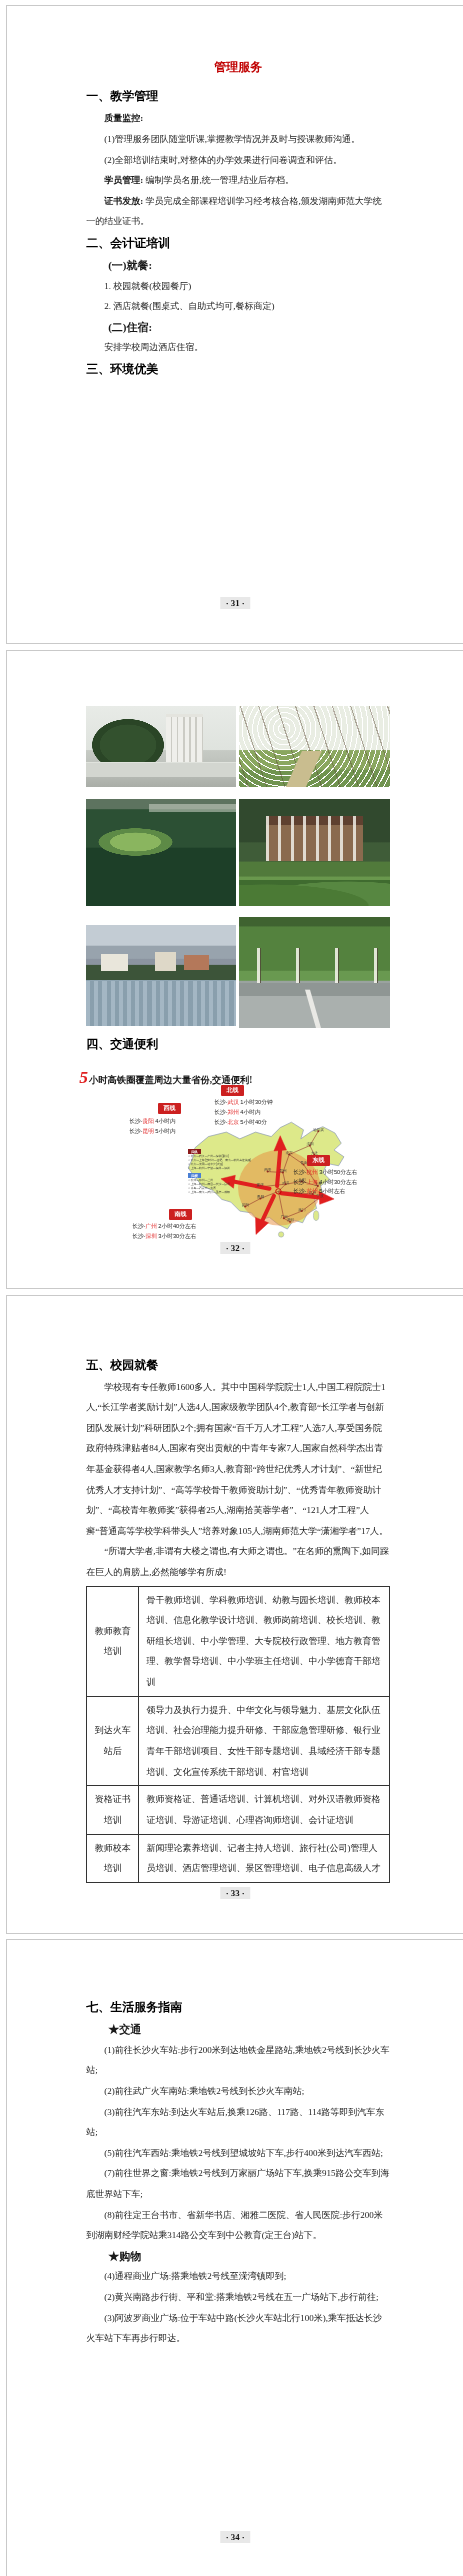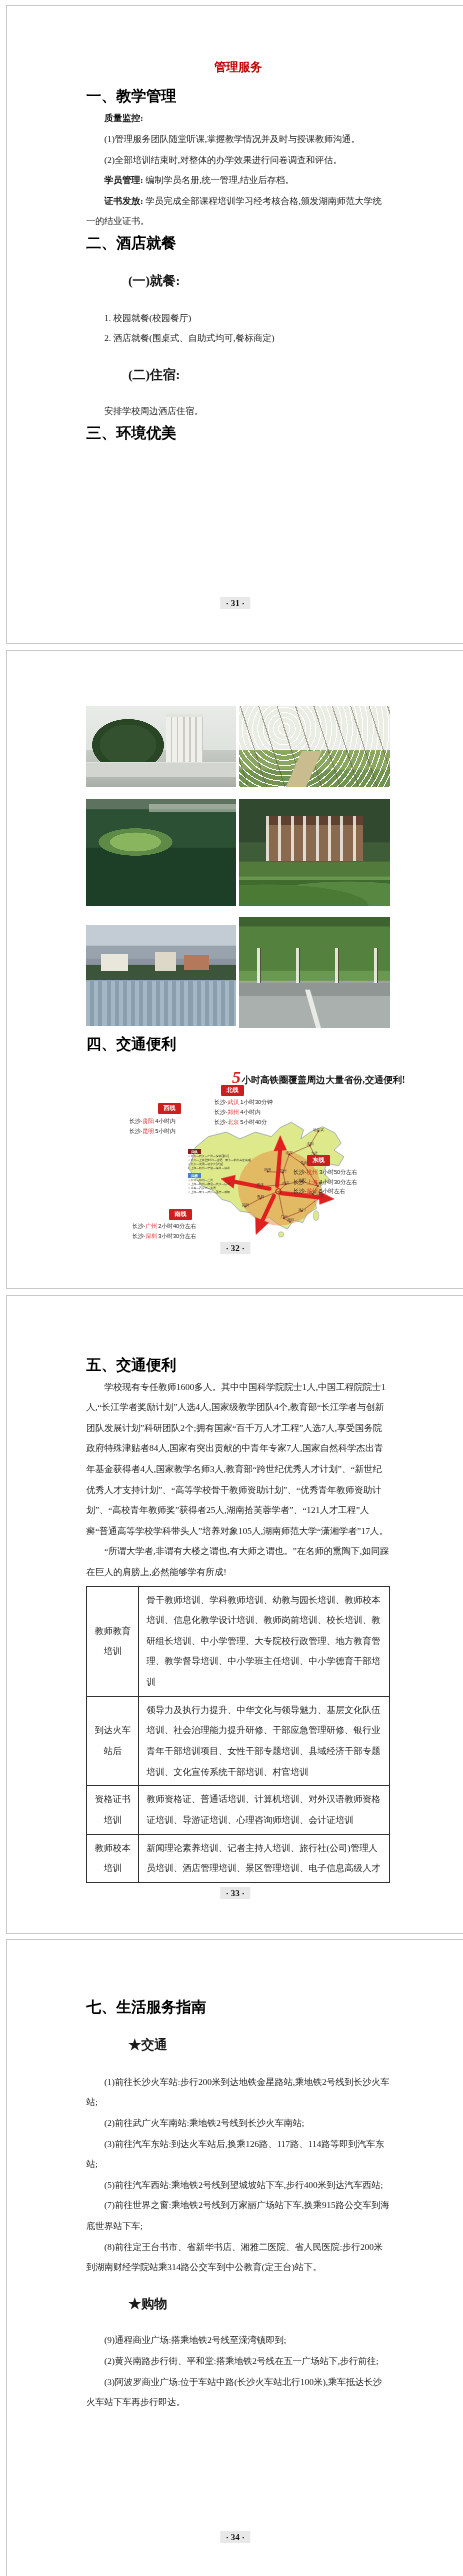--- a/index.html
+++ b/index.html
@@ -1,22 +1,22 @@
 <!DOCTYPE html>
 <html style="font-size:8.2px"><head>
 <meta charset="utf-8">
 <style>
   html,body{margin:0;padding:0;background:#ffffff;}
   body{width:464px;overflow:hidden;font-family:"Liberation Serif","DejaVu Serif",serif;color:#1a1a1a;}
   .page{position:relative;width:503px;height:639px;margin:0 0 5.7px 6.2px;border:0.5px solid #c9c9c9;background:#fff;box-sizing:border-box;}
   .page:first-of-type{margin-top:5.2px;}
   .content{position:absolute;left:79px;top:0;width:304px;}
   .doc-title{font-size:12px;font-weight:bold;color:#c00000;text-align:center;margin:53px 0 9.3px 0;}
-  .h-sec{font-size:15px;font-weight:bold;color:#000;line-height:23px;margin:0;}
-  .h-sub{font-size:13px;font-weight:bold;line-height:20.6px;margin:16px;text-indent:2em;}
+  .h-sec{font-size:12px;font-weight:bold;color:#000;line-height:23px;margin:0;}
+  .h-sub{font-size:11px;font-weight:bold;line-height:20.6px;margin:0;text-indent:2em;}
   p.body{font-size:9px;line-height:20.6px;margin:0;text-indent:2em;}
   p.body .lbl{font-weight:bold;}
   .pnum{position:absolute;left:228px;transform:translateX(-50%);bottom:34px;background:#e8e8e8;color:#111;font-weight:bold;font-size:8.8px;padding:1px 5.2px;white-space:nowrap;}
   
   .ph{position:absolute;overflow:hidden;background:#ddd;}
   .ph>div{position:absolute;}
   .p1{background:linear-gradient(180deg,#e8ebe7 0%,#dfe3de 54%,#c6cac4 55%,#b7bbb5 84%,#a9ada7 100%);}
   .p1 .tree{left:4%;top:16%;width:48%;height:64%;background:radial-gradient(ellipse at 50% 50%,#33512e 0 55%,#2a4526 56% 70%,transparent 71%);}
   .p1 .mon{left:53%;top:10%;width:25%;height:56%;background:repeating-linear-gradient(90deg,#efefeb 0 4.6px,#cbcbc4 4.6px 6.2px);border-top:3.1px solid #e4e4de;}
   .p1 .wall{left:0;bottom:12%;width:100%;height:17%;background:#d3d6d0;border-top:1px solid #e0e3dd;}
@@ -31,21 +31,21 @@
   .p5{background:linear-gradient(180deg,#c3ccd4 0 20%,#98a3ad 21% 33%,#8b94a0 34% 39%,#3c5439 40% 54%,#93a9b9 55% 100%);}
   .p5 .b1{left:10%;top:29%;width:18%;height:17%;background:#e9e6db;}
   .p5 .b2{left:46%;top:27%;width:14%;height:19%;background:#ded8c8;}
   .p5 .b3{left:65%;top:30%;width:17%;height:15%;background:#b4785a;}
   .p5 .refl{left:0;bottom:0;width:100%;height:44%;background:repeating-linear-gradient(90deg,rgba(255,255,255,.16) 0 4.1px,rgba(20,40,30,.08) 4.1px 8.2px);}
   .p6{background:linear-gradient(180deg,#3f6330 0 8%,#54823e 9% 48%,#699950 49% 57%,#9aa39f 58% 100%);}
   .p6 .trunks{left:0;top:28%;width:100%;height:32%;background:repeating-linear-gradient(90deg,transparent 0 18.5px,rgba(248,246,238,.85) 18.5px 20.6px,rgba(80,70,55,.8) 20.6px 22px,transparent 22px 39px);}
   .p6 .road{left:0;bottom:0;width:100%;height:40%;background:linear-gradient(180deg,#8f9694 0 28%,#aab0ae 29% 100%);}
   .p6 .lane{left:47%;bottom:0;width:3%;height:38%;background:linear-gradient(180deg,transparent 0 8%,#e9e9e5 9% 100%);transform:skewX(16deg);}
   
-  .tagline{position:absolute;left:94px;top:416px;width:304px;text-align:right;font-weight:bold;font-size:9.3px;}
+  .tagline{position:absolute;left:72px;top:416px;width:304px;text-align:left;font-weight:bold;font-size:9.3px;}
   .tagline .big5{font-size:17.5px;color:#e02020;font-style:italic;font-weight:bold;margin-right:1px;}
   .map-fig{position:absolute;left:79px;top:434px;width:304px;height:170px;}
   .map-svg{position:absolute;left:82px;top:20.6px;width:193px;height:135px;}
   .badge{position:absolute;background:#cc2020;color:#fff;font-size:6px;font-weight:bold;padding:1px 5.2px;border-radius:1px;font-family:"Liberation Sans","DejaVu Sans",sans-serif;}
   .dlist{position:absolute;font-size:5.7px;line-height:9.8px;color:#222;font-family:"Liberation Sans","DejaVu Sans",sans-serif;white-space:nowrap;}
   .dlist .rc{color:#e02020;}
   .dlist .tm{margin-left:1.5px;}
   .map-cities{position:absolute;left:82px;top:20.6px;width:193px;height:135px;pointer-events:none;}
   .map-cities .city{position:absolute;font-size:3.6px;color:#3a3a3a;transform:translate(-50%,-110%);font-family:"Liberation Sans","DejaVu Sans",sans-serif;white-space:nowrap;}
   .legend{position:absolute;width:62px;font-family:"Liberation Sans","DejaVu Sans",sans-serif;}
@@ -64,21 +64,21 @@
 
 <div class="page">
   <div class="content">
     <div class="doc-title">管理服务</div>
     <div class="h-sec">一、教学管理</div>
     <p class="body"><span class="lbl">质量监控:</span></p>
     <p class="body">(1)管理服务团队随堂听课,掌握教学情况并及时与授课教师沟通。</p>
     <p class="body">(2)全部培训结束时,对整体的办学效果进行问卷调查和评估。</p>
     <p class="body"><span class="lbl">学员管理:</span> <span>编制学员名册,统一管理,结业后存档。</span></p>
     <p class="body"><span class="lbl">证书发放:</span> <span>学员完成全部课程培训学习经考核合格,颁发湖南师范大学统一的结业证书。</span></p>
-    <div class="h-sec">二、酒店就餐</div>
+    <div class="h-sec">二、会计证培训</div>
     <div class="h-sub">(一)就餐:</div>
     <p class="body">1. 校园就餐(校园餐厅)</p>
     <p class="body">2. 酒店就餐(围桌式、自助式均可,餐标商定)</p>
     <div class="h-sub">(二)住宿:</div>
     <p class="body">安排学校周边酒店住宿。</p>
     <div class="h-sec">三、环境优美</div>
   </div>
   <div class="pnum">· 31 ·</div>
 </div>
 
@@ -226,21 +226,21 @@
     <div class="dlist" style="left:46px;top:137px;">
       <div><span>长沙-</span><span class="rc">广州</span><span class="tm">2小时40分左右</span></div>
       <div><span>长沙-</span><span class="rc">深圳</span><span class="tm">3小时30分左右</span></div>
     </div>
   </div>
   <div class="pnum">· 32 ·</div>
 </div>
 
 <div class="page">
   <div class="content" style="top:58px;">
-    <div class="h-sec">五、交通便利</div>
+    <div class="h-sec">五、校园就餐</div>
     <p class="body">学校现有专任教师1600多人。其中中国科学院院士1人,中国工程院院士1人,“长江学者奖励计划”人选4人,国家级教学团队4个,教育部“长江学者与创新团队发展计划”科研团队2个;拥有国家“百千万人才工程”人选7人,享受国务院政府特殊津贴者84人,国家有突出贡献的中青年专家7人,国家自然科学杰出青年基金获得者4人,国家教学名师3人,教育部“跨世纪优秀人才计划”、“新世纪优秀人才支持计划”、“高等学校骨干教师资助计划”、“优秀青年教师资助计划”、“高校青年教师奖”获得者25人,湖南拾芙蓉学者”、“121人才工程”人癣“普通高等学校学科带头人”培养对象105人,湖南师范大学“潇湘学者”17人。</p>
     <p class="body">“所谓大学者,非谓有大楼之谓也,有大师之谓也。”在名师的熏陶下,如同踩在巨人的肩膀上,必然能够学有所成!</p>
     <table class="train">
       <tbody>
           <tr>
             <td class="cat">教师教育培训</td>
             <td class="det">骨干教师培训、学科教师培训、幼教与园长培训、教师校本培训、信息化教学设计培训、教师岗前培训、校长培训、教研组长培训、中小学管理、大专院校行政管理、地方教育管理、教学督导培训、中小学班主任培训、中小学德育干部培训</td>
           </tr>
       <tr>
             <td class="cat">到达火车站后</td>
@@ -264,19 +264,19 @@
   <div class="content" style="top:56px;">
     <div class="h-sec">七、生活服务指南</div>
     <div class="h-sub">★交通</div>
     <p class="body">(1)前往长沙火车站:步行200米到达地铁金星路站,乘地铁2号线到长沙火车站;</p>
     <p class="body">(2)前往武广火车南站:乘地铁2号线到长沙火车南站;</p>
     <p class="body">(3)前往汽车东站:到达火车站后,换乘126路、117路、114路等即到汽车东站;</p>
     <p class="body">(5)前往汽车西站:乘地铁2号线到望城坡站下车,步行400米到达汽车西站;</p>
     <p class="body">(7)前往世界之窗:乘地铁2号线到万家丽广场站下车,换乘915路公交车到海底世界站下车;</p>
     <p class="body">(8)前往定王台书市、省新华书店、湘雅二医院、省人民医院:步行200米到湖南财经学院站乘314路公交车到中公教育(定王台)站下。</p>
     <div class="h-sub">★购物</div>
-    <p class="body">(9)通程商业广场:搭乘地铁2号线至溁湾镇即到;</p>
+    <p class="body">(4)通程商业广场:搭乘地铁2号线至溁湾镇即到;</p>
     <p class="body">(2)黄兴南路步行街、平和堂:搭乘地铁2号线在五一广场站下,步行前往;</p>
     <p class="body">(3)阿波罗商业广场:位于车站中路(长沙火车站北行100米),乘车抵达长沙火车站下车再步行即达。</p>
   </div>
   <div class="pnum">· 34 ·</div>
 </div>
 
 
 </body></html>

